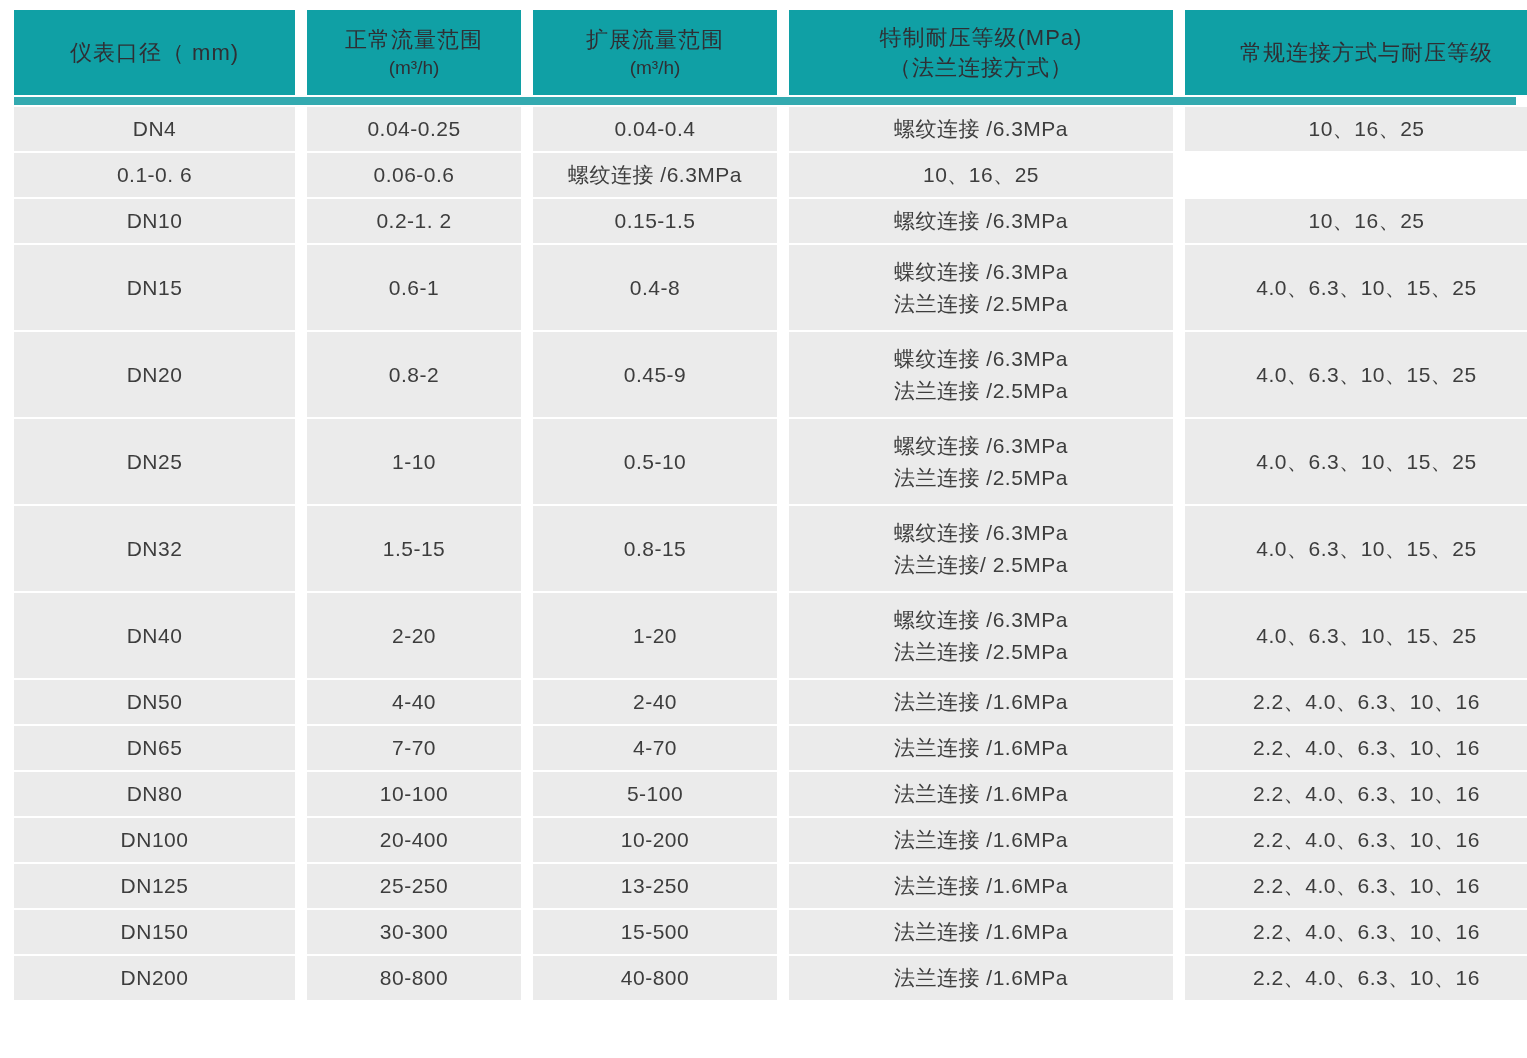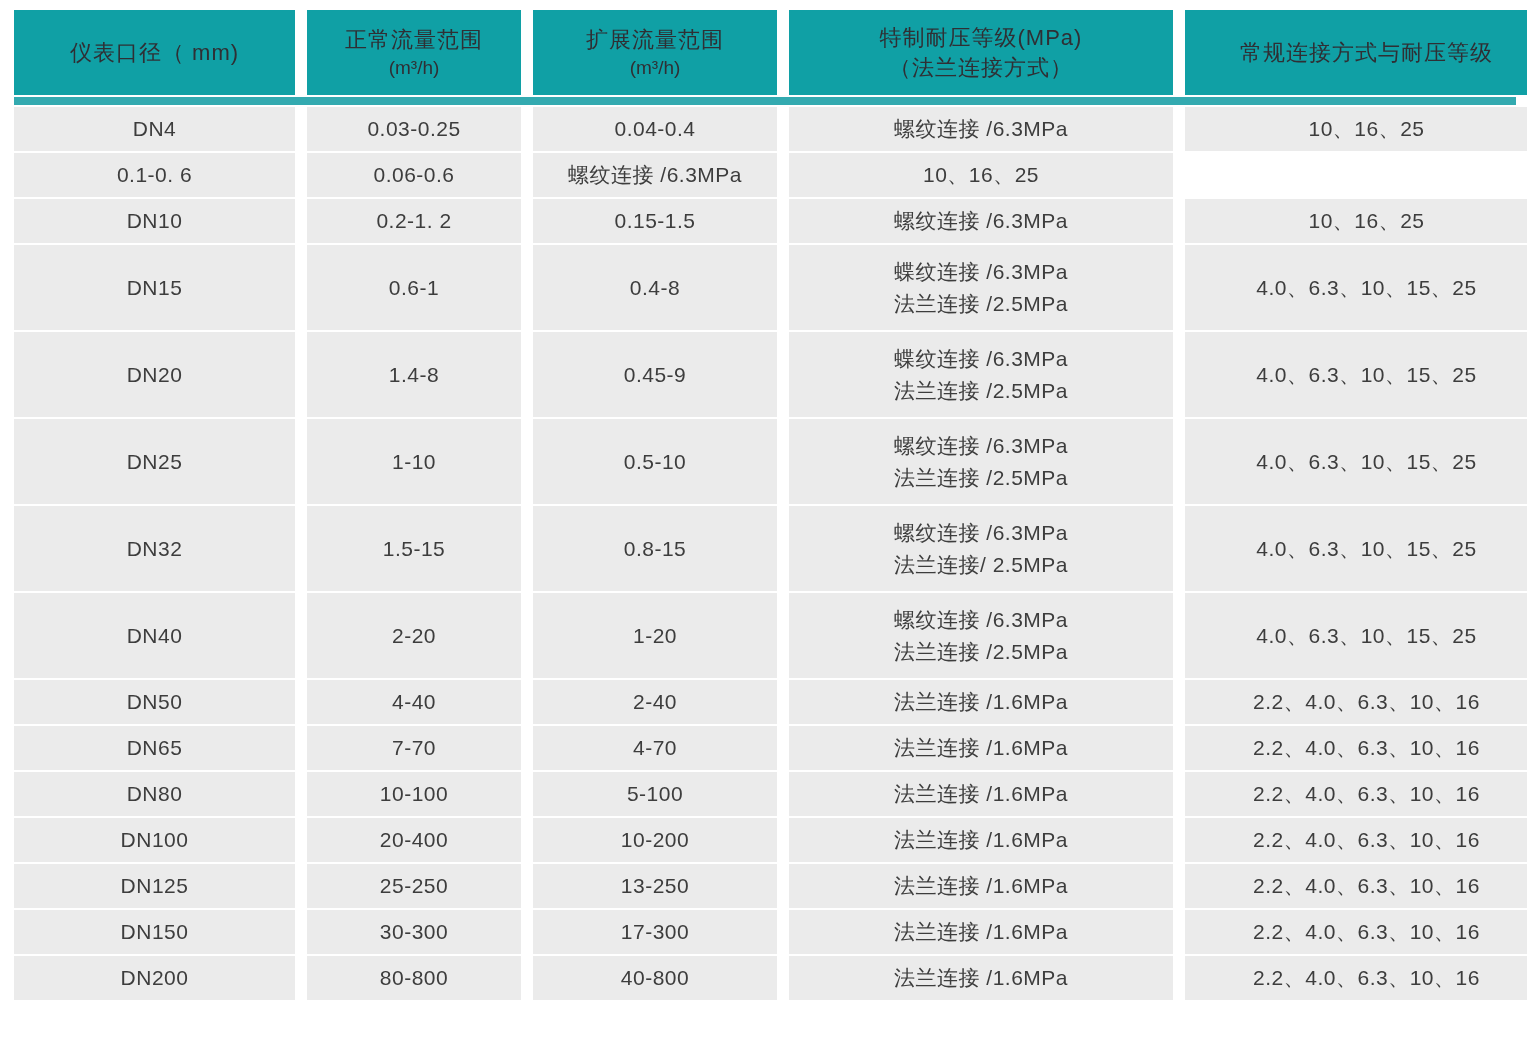--- a/index.html
+++ b/index.html
@@ -62,21 +62,21 @@
   </div>
 
   <div class="header-strip"></div>
 
   <div class="data-area" id="rows-container">
   <div class="grid-row row-s">
     <div class="cell">
           <span>DN4</span>
         </div>
     <div class="cell">
-          <span>0.03-0.25</span>
+          <span>0.04-0.25</span>
         </div>
     <div class="cell">
           <span>0.04-0.4</span>
         </div>
     <div class="cell">
       <span class="conn">螺纹连接 /6.3MPa</span>
       <span class="conn"></span>
     </div>
     <div class="cell">
           <span>10、16、25</span>
@@ -135,21 +135,21 @@
     <div class="cell">
           <span>4.0、6.3、10、15、25</span>
         </div>
   </div>
 
   <div class="grid-row row-t">
     <div class="cell">
           <span>DN20</span>
         </div>
     <div class="cell">
-          <span>1.4-8</span>
+          <span>0.8-2</span>
         </div>
     <div class="cell">
           <span>0.45-9</span>
         </div>
     <div class="cell">
       <span class="conn">蝶纹连接 /6.3MPa</span>
       <span class="conn">法兰连接 /2.5MPa</span>
     </div>
     <div class="cell">
           <span>4.0、6.3、10、15、25</span>
@@ -309,21 +309,21 @@
   </div>
 
   <div class="grid-row row-s">
     <div class="cell">
           <span>DN150</span>
         </div>
     <div class="cell">
           <span>30-300</span>
         </div>
     <div class="cell">
-          <span>17-300</span>
+          <span>15-500</span>
         </div>
     <div class="cell">
       <span class="conn">法兰连接 /1.6MPa</span>
       <span class="conn"></span>
     </div>
     <div class="cell">
           <span>2.2、4.0、6.3、10、16</span>
         </div>
   </div>
 

